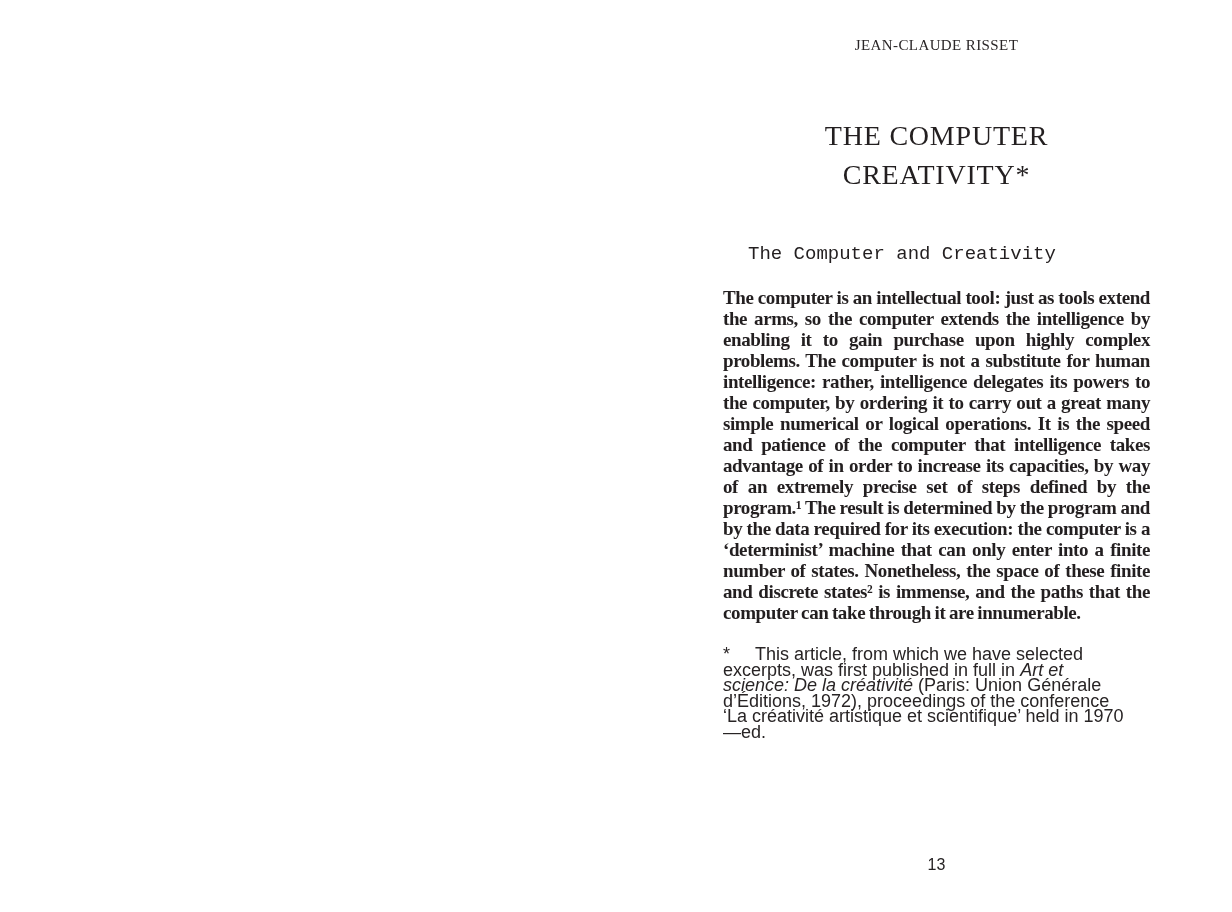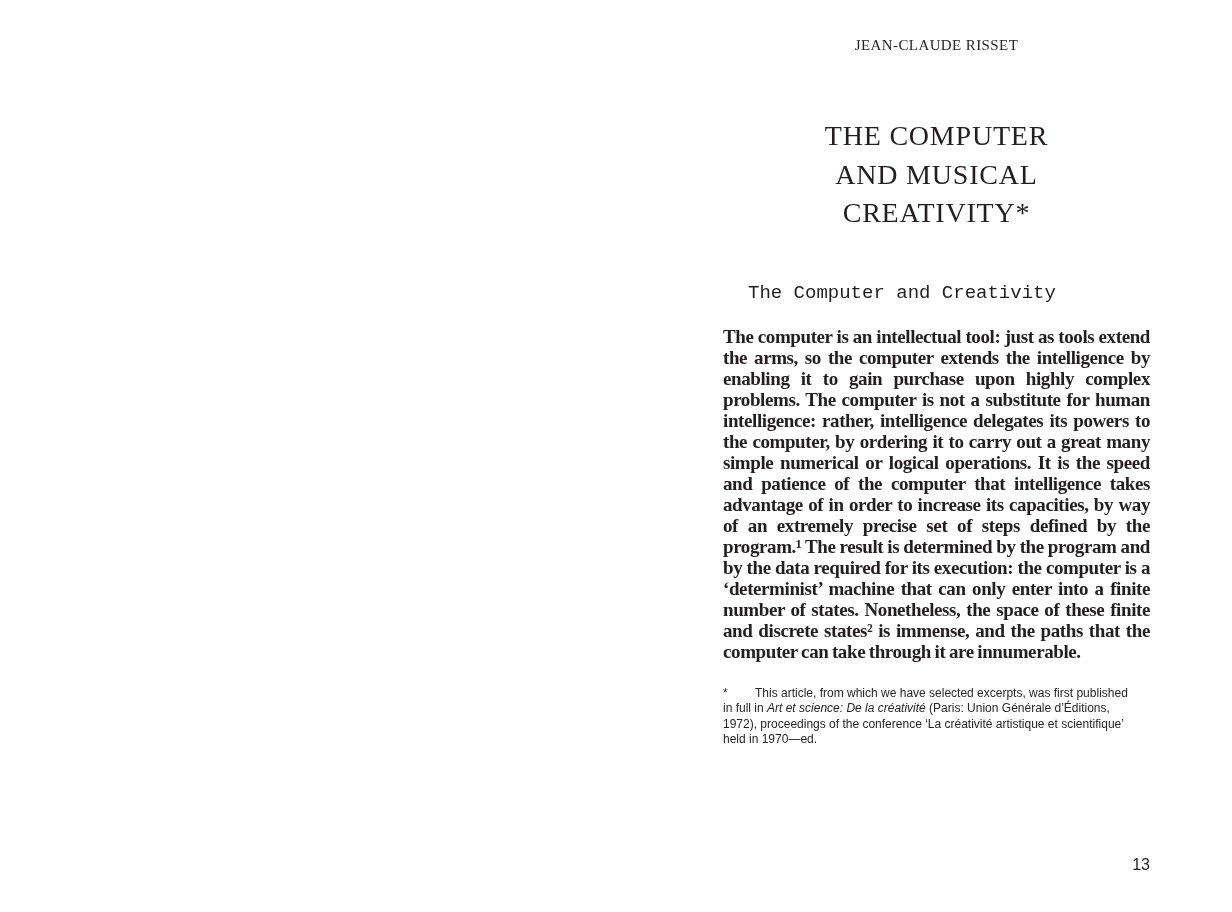--- a/index.html
+++ b/index.html
@@ -67,40 +67,40 @@
     letter-spacing: -0.4px;
     word-spacing: -0.8px;
     text-align: justify;
     color: #231f20;
     font-weight: bold;
   }
   .footnotes {
     margin-top: 24px;
     width: 408px;
     font-family: "Liberation Sans", sans-serif;
-    font-size: 12px;
+    font-size: 18px;
     line-height: 15.5px;
     color: #282425;
   }
   .footnote {
     margin: 0 0 8px 0;
   }
   .footnote .fn-marker {
     display: inline-block;
     width: 32px;
   }
   .footnote em {
     font-style: italic;
   }
   .page-number {
     position: absolute;
     left: 107px;
     top: 856px;
     width: 427px;
-    text-align: right;
+    text-align: center;
     font-family: "Liberation Sans", sans-serif;
     font-size: 16px;
     line-height: 18px;
     color: #262324;
   }
 </style>
 </head>
 <body>
 
 <div class="spread">
@@ -108,21 +108,20 @@
   <div class="page-left"></div>
 
   <div class="page-right">
 
     <div class="column">
 
       <div class="running-head">JEAN-CLAUDE RISSET</div>
 
       <div class="article-title">
         <div>THE COMPUTER</div>
-        <div>AND MUSICAL</div>
         <div>CREATIVITY*</div>
       </div>
 
       <div class="section-heading">The Computer and Creativity</div>
 
       <div class="body-paragraph">The computer is an intellectual tool: just as tools extend the arms, so the computer extends the intelligence by enabling it to gain purchase upon highly complex problems. The computer is not a substitute for human intelligence: rather, intelligence delegates its powers to the computer, by ordering it to carry out a great many simple numerical or logical operations. It is the speed and patience of the computer that intelligence takes advantage of in order to increase its capacities, by way of an extremely precise set of steps defined by the program.¹ The result is determined by the program and by the data required for its execution: the computer is a ‘determinist’ machine that can only enter into a finite number of states. Nonetheless, the space of these finite and discrete states² is immense, and the paths that the computer can take through it are innumerable.</div>
 
       <div class="footnotes">
 
         <p class="footnote">

